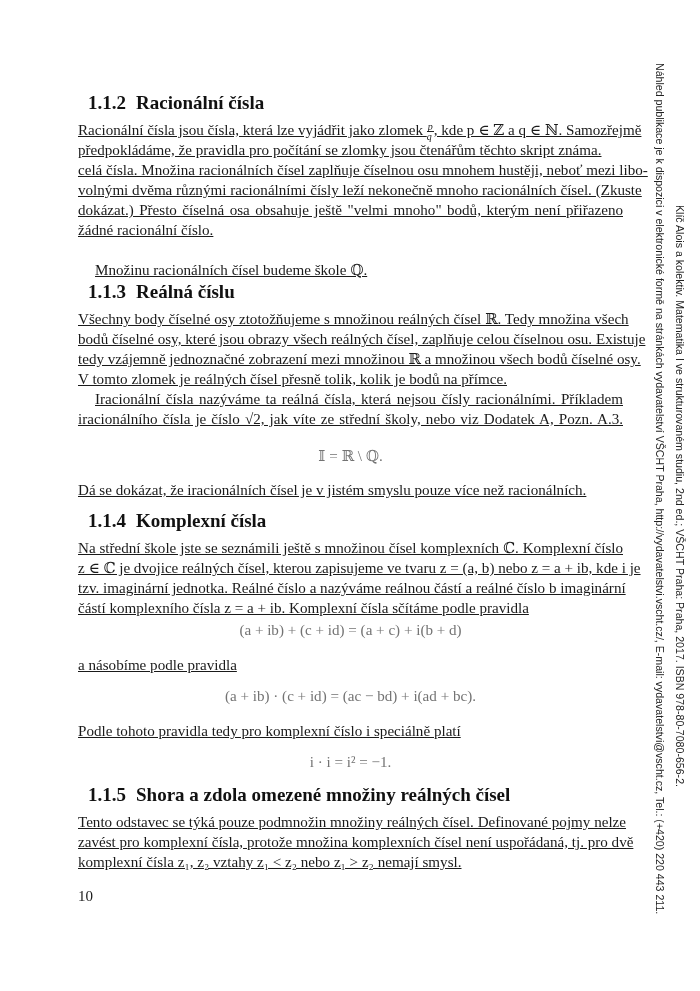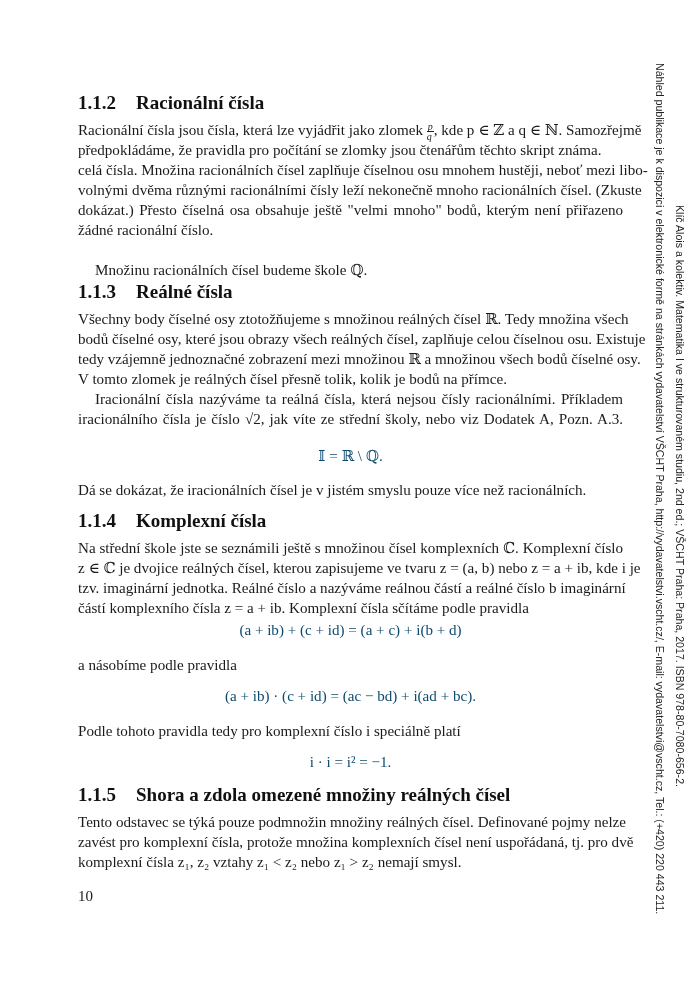--- a/index.html
+++ b/index.html
@@ -1,28 +1,28 @@
 <!DOCTYPE html>
 <html><head>
 <meta charset="utf-8">
 <style>
   html, body { margin: 0; padding: 0; background: #ffffff; }
   body { width: 700px; height: 991px; position: relative; overflow: hidden;
          font-family: "DejaVu Serif", "Liberation Serif", serif; color: #1a1a1a; }
   .page { position: absolute; left: 78px; top: 0; width: 545px; }
   .sec-head { position: absolute; left: 0; font-family: "Liberation Serif", "DejaVu Serif", serif;
               font-weight: bold; font-size: 19px; white-space: nowrap; color: #111; }
-  .sec-head .num { display: inline-block; width: 58px; }
+  .sec-head .num { display: inline-block; width: 58px; text-align: center; }
   .p { position: absolute; left: 0; width: 545px; font-family: "Liberation Serif", "DejaVu Serif", serif;
        font-size: 15.1px; line-height: 20px; text-align: justify; color: #1a1a1a; }
-  .p .ln { display: block; height: 20px; white-space: nowrap; text-align-last: justify; }
+  .p .ln { display: block; height: 20px; white-space: nowrap; text-align-last: justify; text-decoration: underline; }
   .p .ln.last { text-align-last: left; }
   .p .ln.indent { text-indent: 17px; }
   .eq { position: absolute; left: 0; width: 545px; text-align: center;
-        font-family: "Liberation Serif", "DejaVu Serif", serif; font-size: 15.1px; color: #0c4a6e; }
+        font-family: "Liberation Serif", "DejaVu Serif", serif; font-size: 15.1px; color: #737373; }
   .pagenum { position: absolute; left: 0; width: 545px; top: 888px; text-align: left;
              font-family: "Liberation Serif", "DejaVu Serif", serif; font-size: 15px; }
   .side { position: absolute; top: 0; left: 0; width: 700px; height: 991px; pointer-events: none; }
   .side-line { position: absolute; white-space: nowrap; transform-origin: 0 0; transform: rotate(90deg);
                font-family: "Liberation Sans", "DejaVu Sans", sans-serif; font-size: 10.6px; color: #222; }
   .frac { display: inline-block; vertical-align: middle; font-size: 10px; line-height: 9px; text-align: center; font-style: italic; }
   .frac span { display: block; }
   .frac .num-t { border-bottom: 0.8px solid #222; padding: 0 1px; }
 </style>
 </head>
@@ -41,21 +41,21 @@
     <span class="ln">celá čísla. Množina racionálních čísel zaplňuje číselnou osu mnohem hustěji, neboť mezi libo-</span>
     <span class="ln">volnými dvěma různými racionálními čísly leží nekonečně mnoho racionálních čísel. (Zkuste</span>
     <span class="ln">dokázat.) Přesto číselná osa obsahuje ještě "velmi mnoho" bodů, kterým není přiřazeno</span>
     <span class="ln last">žádné racionální číslo.</span>
   </div>
   <div class="p" style="top:260px">
     <span class="ln indent last">Množinu racionálních čísel budeme škole ℚ.</span>
   </div>
 
   <div class="sec-head" style="top:281px">
-    <span class="num">1.1.3</span><span>Reálné čísla</span>
+    <span class="num">1.1.3</span><span>Reálná číslu</span>
   </div>
   <div class="p" style="top:309px">
     <span class="ln">Všechny body číselné osy ztotožňujeme s množinou reálných čísel ℝ. Tedy množina všech</span>
     <span class="ln">bodů číselné osy, které jsou obrazy všech reálných čísel, zaplňuje celou číselnou osu. Existuje</span>
     <span class="ln">tedy vzájemně jednoznačné zobrazení mezi množinou ℝ a množinou všech bodů číselné osy.</span>
     <span class="ln last">V tomto zlomek je reálných čísel přesně tolik, kolik je bodů na přímce.</span>
   </div>
   <div class="p" style="top:389px">
     <span class="ln indent">Iracionální čísla nazýváme ta reálná čísla, která nejsou čísly racionálními. Příkladem</span>
     <span class="ln">iracionálního čísla je číslo √2, jak víte ze střední školy, nebo viz Dodatek A, Pozn. A.3.</span>

